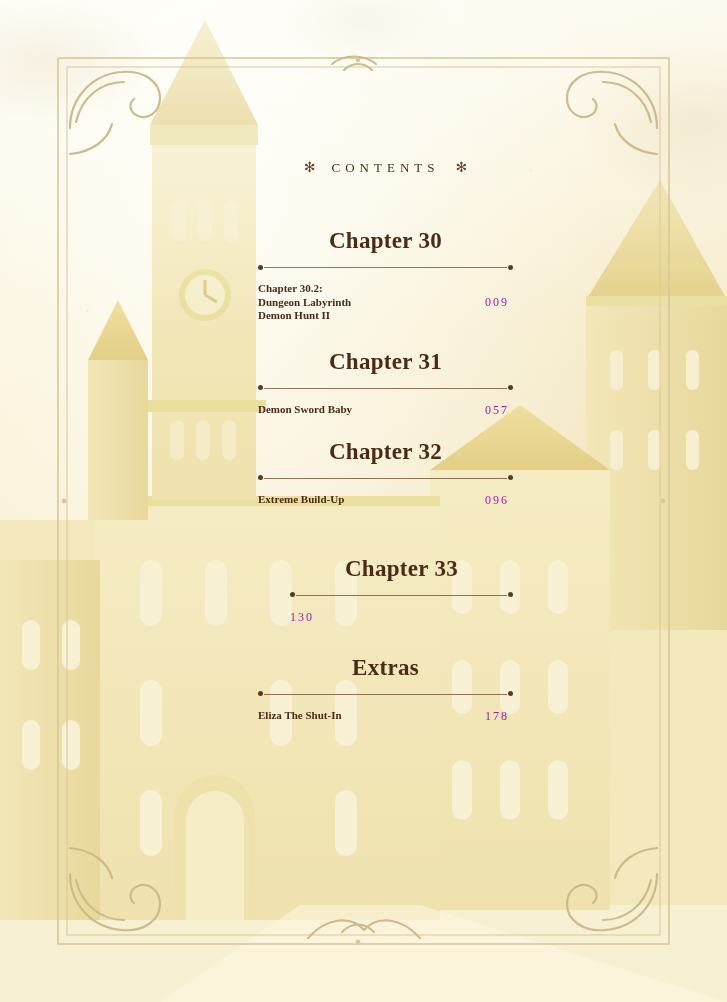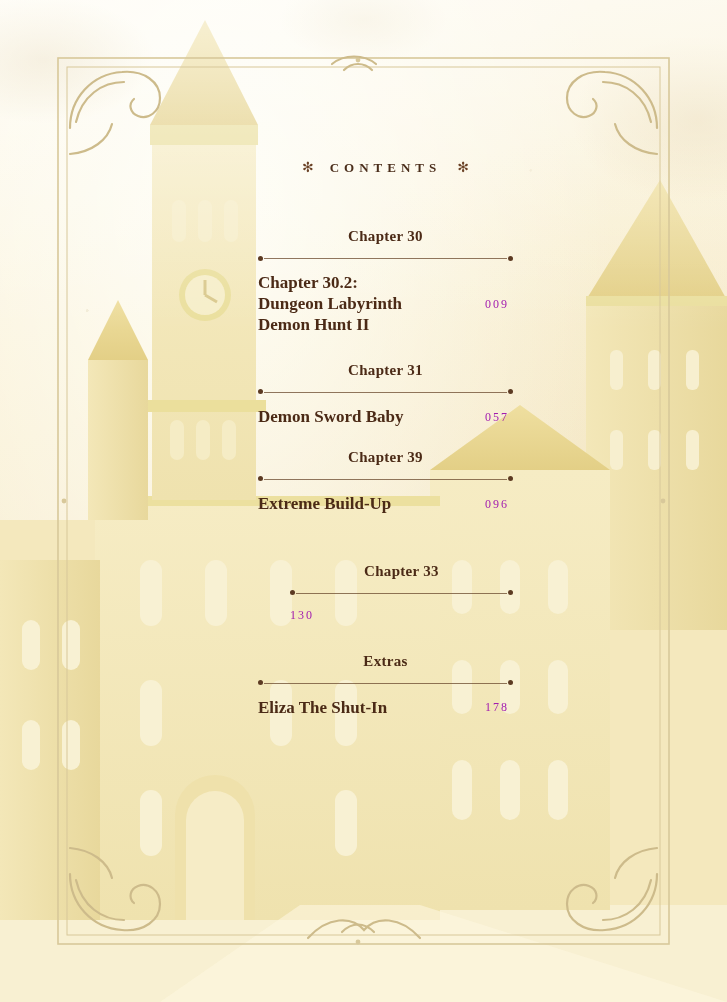--- a/index.html
+++ b/index.html
@@ -83,28 +83,28 @@
     margin-bottom: 52px;
   }
   .toc-header .flower {
     font-size: 14px;
     line-height: 1;
     color: #6b4226;
   }
   .toc-header .label {
     font-size: 13px;
     letter-spacing: 5px;
-    font-weight: 700;
+    font-weight: 400;
     color: #4a2d1a;
   }
 
   .chapter-block { margin-bottom: 22px; }
   .chapter-title {
     text-align: center;
-    font-size: 15px;
+    font-size: 23px;
     font-weight: bold;
     color: #4b2a16;
     margin-bottom: 9px;
     letter-spacing: .3px;
   }
   .rule {
     position: relative;
     height: 9px;
     margin: 0 0 10px 0;
   }
@@ -125,21 +125,21 @@
   .rule .dot.left { left: 0; }
   .rule .dot.right { right: 0; }
 
   .entry {
     display: flex;
     align-items: center;
     justify-content: space-between;
     gap: 10px;
   }
   .entry-title {
-    font-size: 17px;
+    font-size: 11px;
     font-weight: bold;
     color: #4b2a16;
     line-height: 1.23;
     max-width: 185px;
   }
   .entry-page {
     font-size: 12px;
     color: #a21caf;
     letter-spacing: 2px;
     white-space: nowrap;
@@ -335,21 +335,21 @@
         <span class="line"></span>
         <span class="dot right"></span>
       </div>
       <div class="entry">
         <div class="entry-title" style="white-space:pre-line">Demon Sword Baby</div>
         <div class="entry-page">057</div>
       </div>
     </div>
 
     <div class="chapter-block blk-2">
-      <div class="chapter-title">Chapter 39</div>
+      <div class="chapter-title">Chapter 32</div>
       <div class="rule">
         <span class="dot left"></span>
         <span class="line"></span>
         <span class="dot right"></span>
       </div>
       <div class="entry">
         <div class="entry-title" style="white-space:pre-line">Extreme Build-Up</div>
         <div class="entry-page">096</div>
       </div>
     </div>

